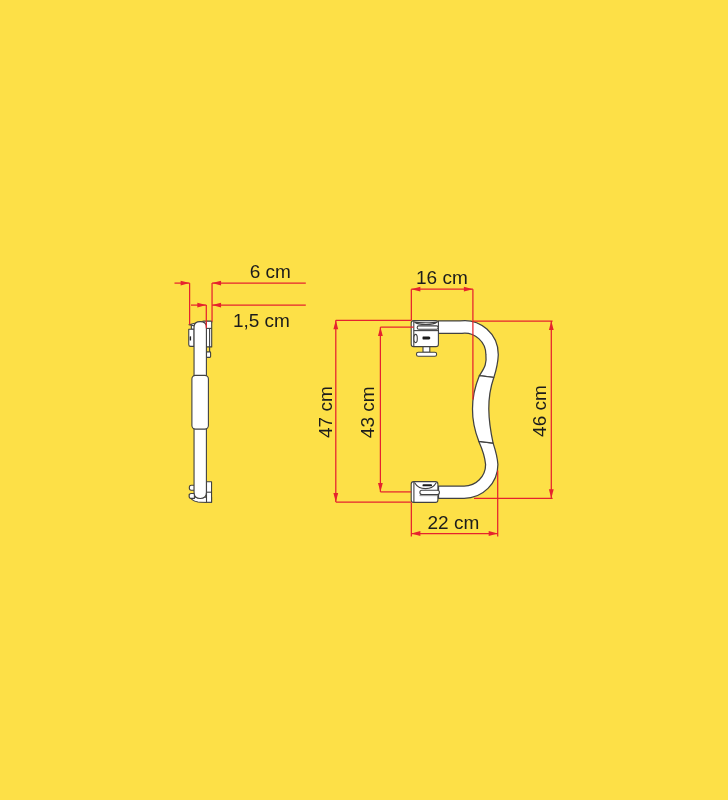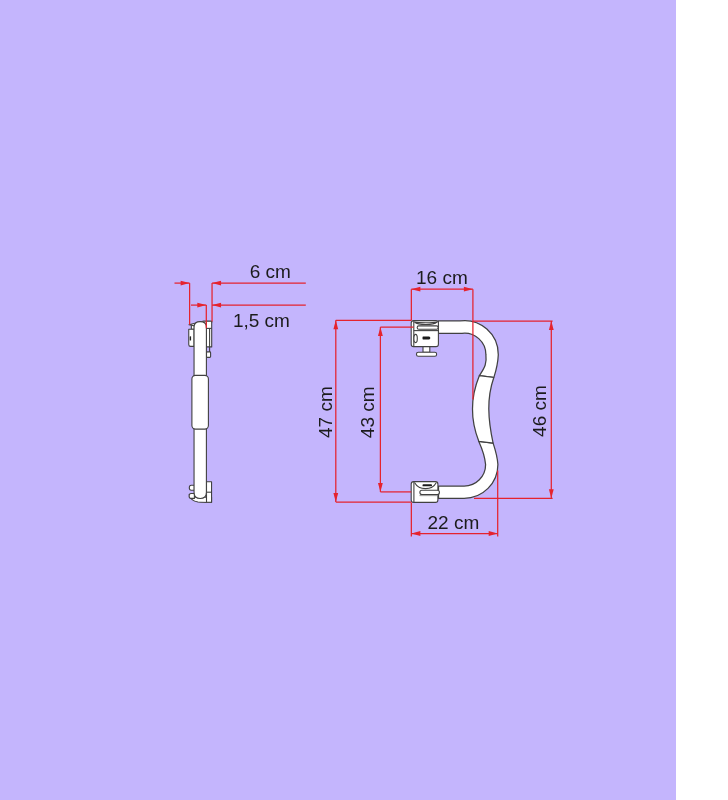--- a/index.html
+++ b/index.html
@@ -1,16 +1,16 @@
 <!DOCTYPE html>
 <html><head>
 <meta charset="utf-8">
 <style>
   html,body{margin:0;padding:0;background:#ffffff;}
-  .page{width:676px;height:800px;position:relative;overflow:hidden;background:#c4b5fd;}
+  .page{width:728px;height:800px;position:relative;overflow:hidden;background:#fde047;}
   text{font-family:"Liberation Sans",sans-serif;fill:#1c1c1c;font-size:19px;}
 </style>
 </head>
 <body>
 
 <div class="page">
 <svg style="filter:blur(0.25px)" width="728" height="800" viewBox="0 0 728 800" xmlns="http://www.w3.org/2000/svg">
 <g stroke-linecap="butt">
 
 <g fill="#ffffff" stroke="#414141" stroke-width="1.1" stroke-linejoin="round">

